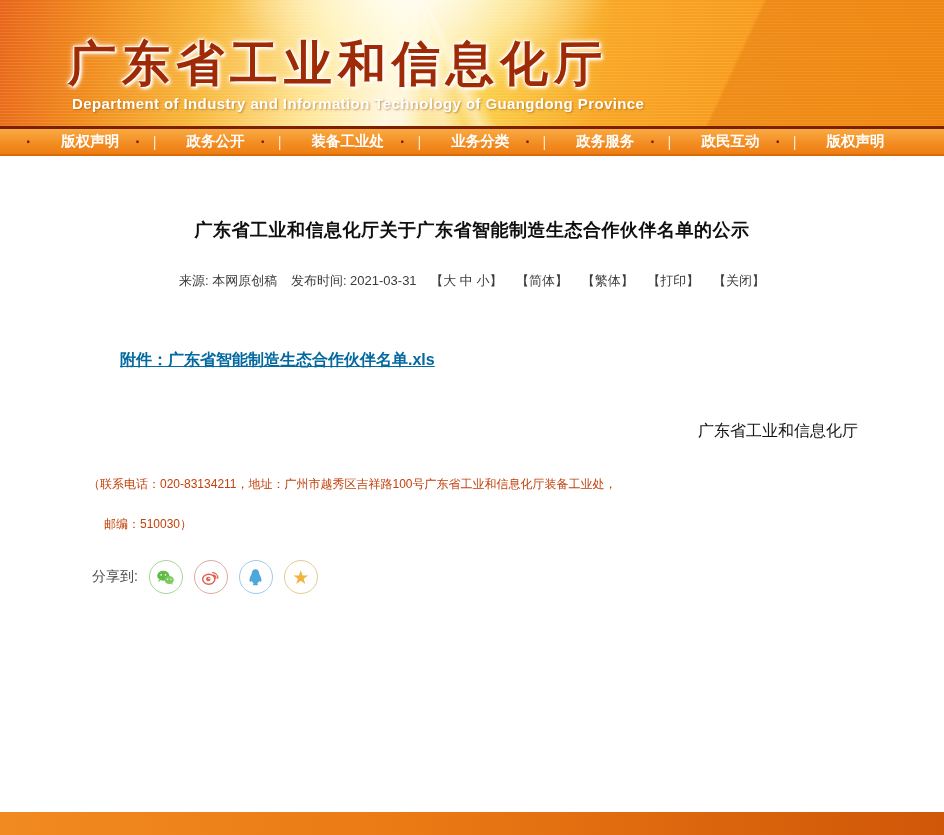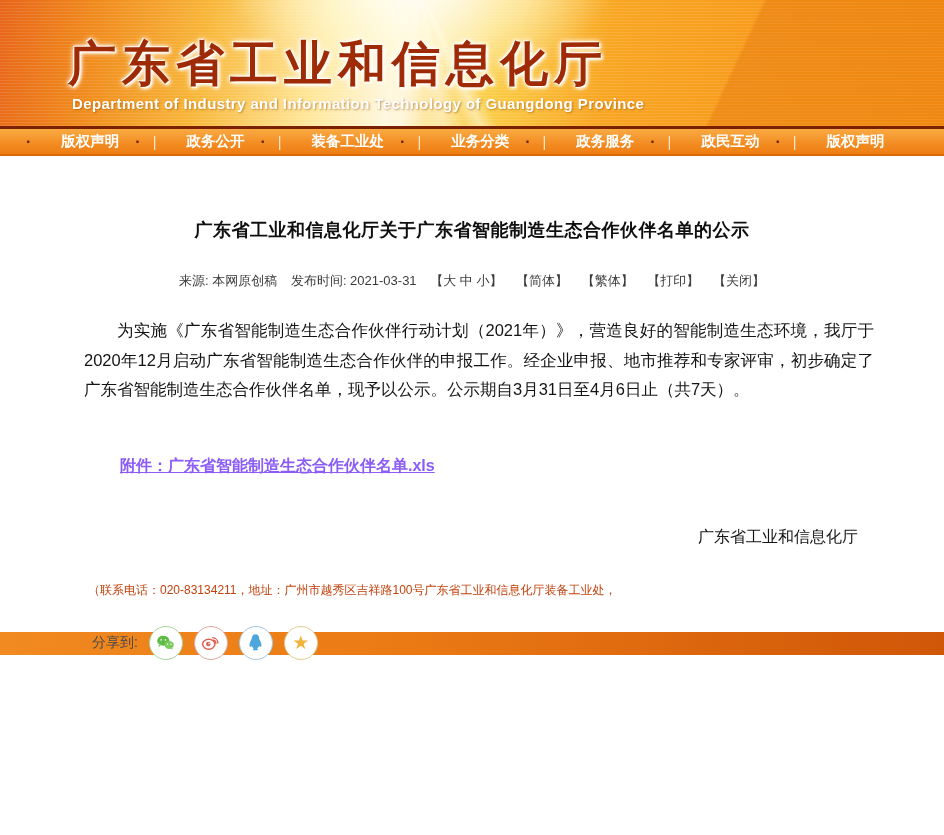--- a/index.html
+++ b/index.html
@@ -56,41 +56,41 @@
     display:flex; align-items:center;
     color:#ffffff; font-size:14.5px; font-weight:bold;
     padding-left:14px; white-space:nowrap;
   }
   .nav-dot { color:#6e1f02; font-size:16px; line-height:1; margin-left:12px; }
   .nav-pipe { color:#ffe9c8; margin-left:12px; font-weight:normal; }
   .nav-link { margin-left:30px; color:#ffffff; text-decoration:none; cursor:pointer; }
   .nav-link + .nav-dot { margin-left:16px; }
 
   
-  .content { height:476px; background:#ffffff; }
+  .content { height:656px; background:#ffffff; }
   .article-title {
     text-align:center; padding-top:62px;
     font-size:18px; font-weight:bold; color:#0f0f0f; letter-spacing:.5px;
   }
   .meta {
     text-align:center; margin-top:30px;
     font-size:13px; color:#3b3b3b;
   }
   .meta span { margin:0 5px;text-align:right; }
   .meta .ctrl { cursor:pointer;margin-top:12px; }
   .bodytext {
     margin:26px 70px 0 84px;
     font-size:16.5px; line-height:29.5px; color:#141414;
     text-align:justify;
   }
   .bodytext p { text-indent:2em; margin:0 0 17px 0; }
   .attachment {
     display:inline-block;
     margin:34px 0 0 120px;
-    font-size:16px; font-weight:bold; color:#8b5cf6;
+    font-size:16px; font-weight:bold; color:#0369a1;
     text-decoration:underline; cursor:pointer;
   }
   .signature { text-align:right; padding-right:86px; margin-top:50px; font-size:16px; color:#141414; }
   .signature .sig-date { margin-top:21px; }
   .contact { margin:22px 70px 0 88px; font-size:12px; color:#c2410c; line-height:40px; }
   .contact .line2 { padding-left:16px; }
 
   
   .share { display:flex; align-items:center; margin:16px 0 0 92px; }
   .share-label { font-size:14px; color:#4a4a4a; }
@@ -150,31 +150,31 @@
     <span>来源: 本网原创稿</span>
     <span>发布时间: 2021-03-31</span>
     <span class="ctrl">【大 中 小】</span>
     <span class="ctrl">【简体】</span>
     <span class="ctrl">【繁体】</span>
     <span class="ctrl">【打印】</span>
     <span class="ctrl">【关闭】</span>
   </div>
 
   <div class="bodytext">
-    <p>为实施《广东省智能制造生态合作伙伴行动计划（2021年）》，营造良好的智能制造生态环境，我厅于2020年12月启动广东省智能制造生态合作伙伴的申报工作。经企业申报、地市推荐和专家评审，初步确定了广东省智能制造生态合作伙伴名单，现予以公示。公示期自3月31日至4月6日止（共7天）。</p>
   </div>
 
   <a class="attachment">附件：广东省智能制造生态合作伙伴名单.xls</a>
 
   <div class="signature">
     <div class="sig-org">广东省工业和信息化厅</div>
   </div>
 
   <div class="contact">
     <div class="line1">（联系电话：020-83134211，地址：广州市越秀区吉祥路100号广东省工业和信息化厅装备工业处，</div>
+    <div class="line2">邮编：510030）</div>
   </div>
 
   <div class="share">
     <span class="share-label">分享到:</span>
 
     <span class="share-btn wechat">
       <span style="display:flex">
         <svg width="21" height="21" viewBox="0 0 24 24">
           <ellipse cx="9.5" cy="10" rx="7" ry="5.8" fill="#5fba46"></ellipse>
           <path d="M4.5 14.5 L3.6 17 L6.5 15.4 Z" fill="#5fba46"></path>

